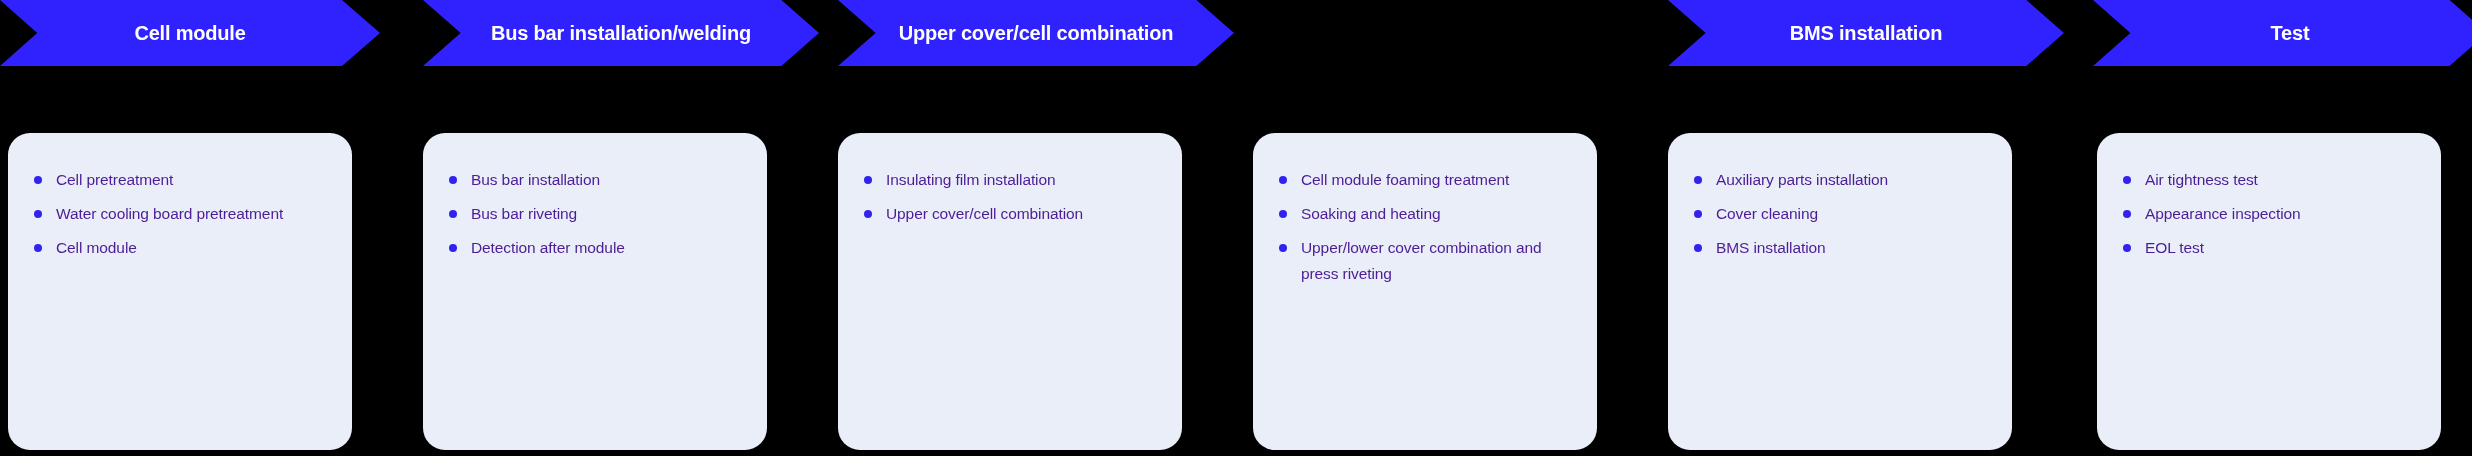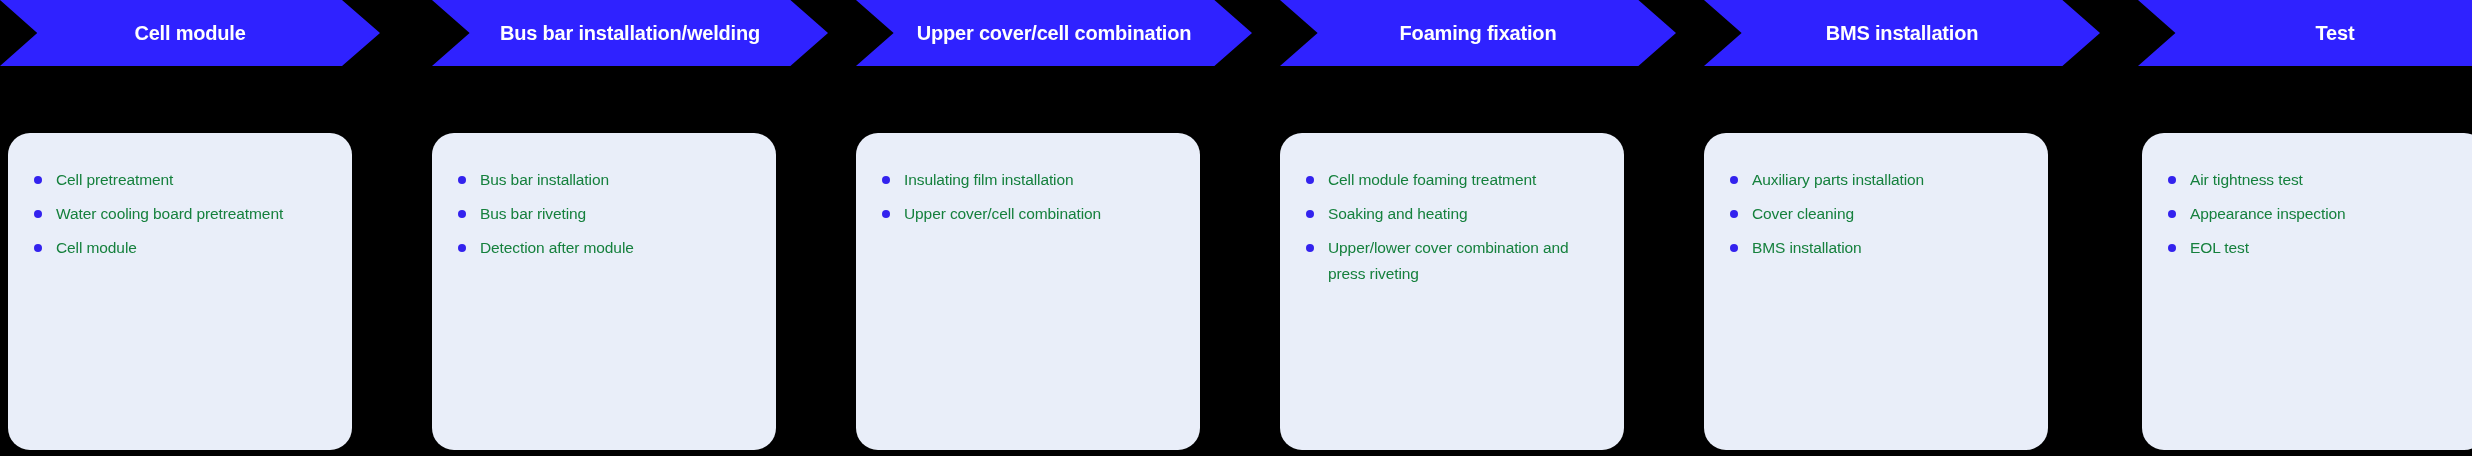--- a/index.html
+++ b/index.html
@@ -14,21 +14,21 @@
     font-family: "Liberation Sans", sans-serif;
   }
 
   .flow {
     position: relative;
     width: 2472px;
     height: 456px;
     display: flex;
     flex-direction: row;
     align-items: flex-start;
-    gap: 12px;
+    gap: 3px;
   }
 
   .stage {
     position: relative;
     width: 412px;
     height: 456px;
     flex: 0 0 412px;
     box-sizing: border-box;
   }
 
@@ -93,21 +93,21 @@
   .stage:last-child .card { left: 22px; }
 
   .items {
     list-style: none;
     margin: 0;
     padding: 0;
   }
   .item {
     position: relative;
     display: block;
-    color: #15803d;
+    color: #4c1d95;
     font-family: "Liberation Sans", sans-serif;
     font-size: 15.5px;
     line-height: 26px;
     padding-left: 22px;
     margin-bottom: 8px;
     letter-spacing: -0.1px;
   }
   .bullet {
     position: absolute;
     left: 0px;
@@ -158,25 +158,20 @@
         </div>
       </div>
       <div class="card">
         <ul class="items">
           <li class="item"><span class="bullet"></span><span>Insulating film installation</span></li>
           <li class="item"><span class="bullet"></span><span>Upper cover/cell combination</span></li>
         </ul>
       </div>
     </div>
     <div class="stage">
-      <div class="chev-wrap">
-        <div class="chev">
-          <div class="chev-title">Foaming fixation</div>
-        </div>
-      </div>
       <div class="card">
         <ul class="items">
           <li class="item"><span class="bullet"></span><span>Cell module foaming treatment</span></li>
           <li class="item"><span class="bullet"></span><span>Soaking and heating</span></li>
           <li class="item"><span class="bullet"></span><span>Upper/lower cover combination and press riveting</span></li>
         </ul>
       </div>
     </div>
     <div class="stage">
       <div class="chev-wrap">

